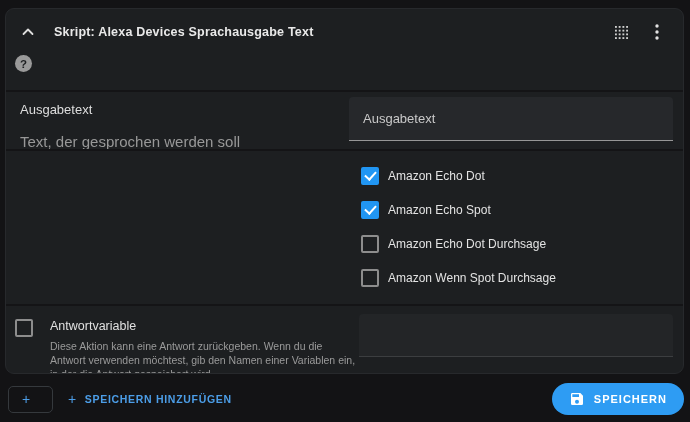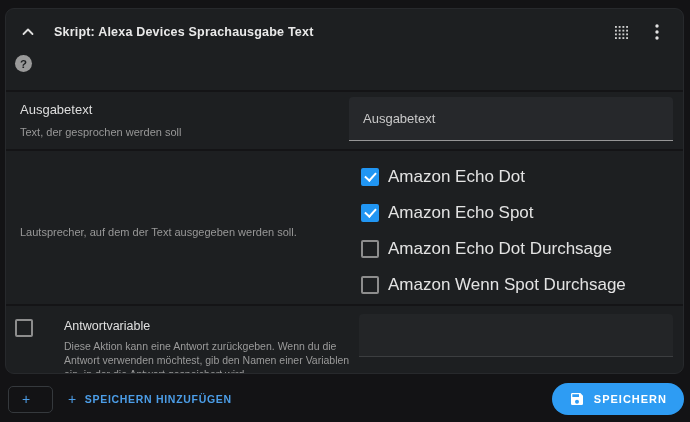--- a/index.html
+++ b/index.html
@@ -68,21 +68,21 @@
   .row {
     border-top: 2px solid #141416;
     display: flex;
     flex: none;
   }
   .row-left {
     padding: 10px 0 0 14px;
     flex: 1;
   }
   .row-label { font-size: 13px; color: #dedede; }
-  .row-desc { font-size: 11px; color: #989898; margin-top: 9px; }
+  .row-desc { font-size: 15px; color: #989898; margin-top: 16px; }
 
   
   .row-ausgabetext { height: 59px; }
   .row-ausgabetext .row-right {
     width: 324px; margin-right: 10px; padding-top: 5px;
   }
   .text-field {
     width: 324px; height: 44px;
     background: #26282b;
     border-radius: 4px 4px 0 0;
@@ -127,32 +127,32 @@
     content: "";
     position: absolute;
     left: 4px; top: 0px;
     width: 5px; height: 9px;
     border-right: 2px solid #fff;
     border-bottom: 2px solid #fff;
     transform: rotate(42deg);
   }
   .cb-label {
     margin-left: 9px;
-    font-size: 17px;
+    font-size: 12px;
     color: #e3e3e3;
   }
 
   
   .row-answer { height: 69px; }
   .answer-left {
     flex: 1;
     display: flex;
     padding: 13px 0 0 9px;
   }
-  .answer-texts { margin-left: 31px; padding-top: 0; max-width: 320px; }
+  .answer-texts { margin-left: 17px; padding-top: 0; max-width: 320px; }
   .answer-title { font-size: 12.5px; color: #e0e0e0; }
   .answer-desc { font-size: 10.5px; color: #9a9a9a; margin-top: 6px; line-height: 1.35; }
   .row-answer .row-right { width: 314px; margin-right: 10px; padding-top: 8px; }
   .disabled-field {
     width: 314px; height: 43px;
     background: #232527;
     border-bottom: 1px solid #3c3e40;
     border-radius: 4px 4px 0 0;
   }
 
@@ -257,21 +257,20 @@
       </div>
       <div class="row-right">
         <div class="text-field">
           <input type="text" value="Ausgabetext" style="">
         </div>
       </div>
     </div>
 
     <div class="row row-devices">
       <div class="row-left">
-        <div class="row-desc">Lautsprecher, auf dem der Text ausgegeben werden soll.</div>
       </div>
       <div class="row-right">
         <div class="cb-row">
           <div class="checkbox" data-checked="true"></div>
           <div class="cb-label">Amazon Echo Dot</div>
         </div>
         <div class="cb-row">
           <div class="checkbox" data-checked="true"></div>
           <div class="cb-label">Amazon Echo Spot</div>
         </div>

